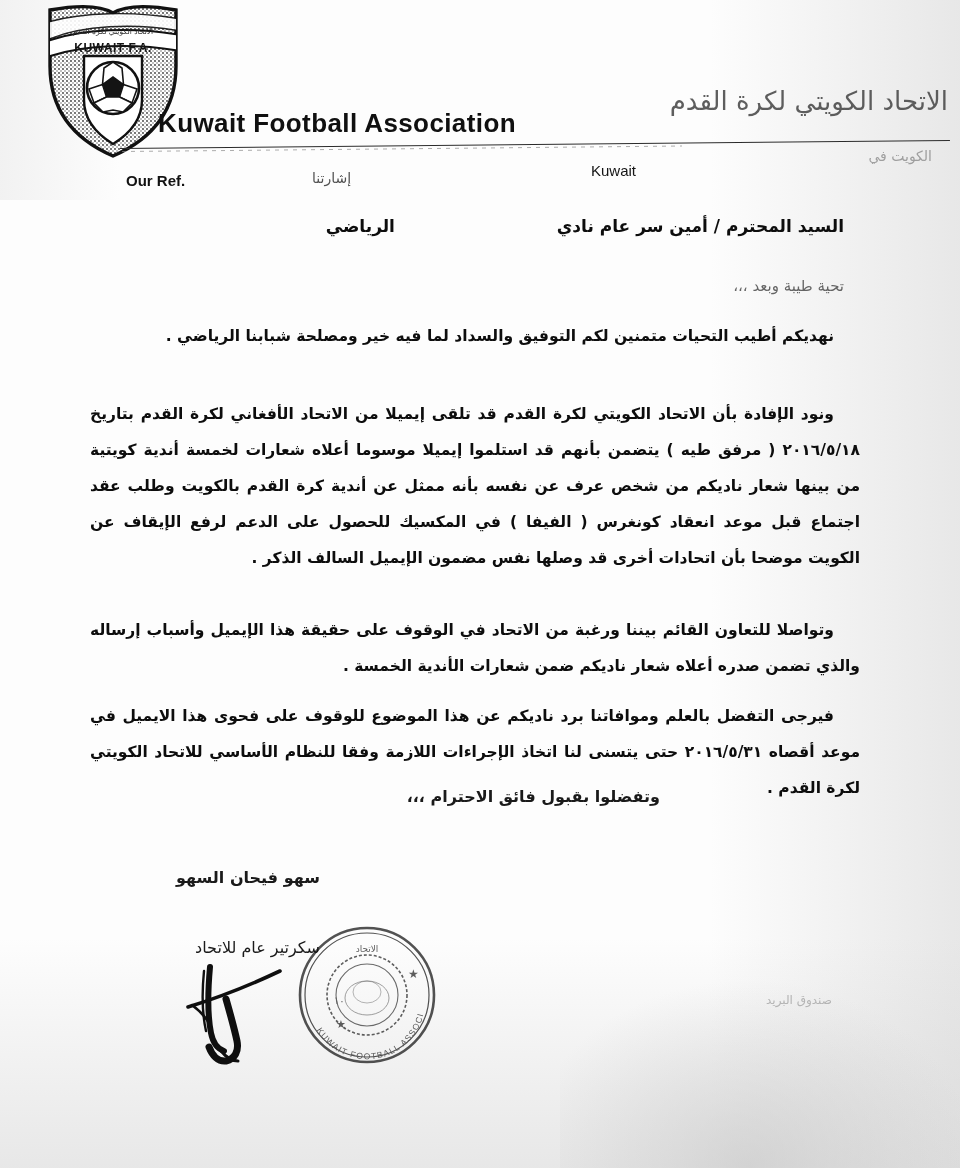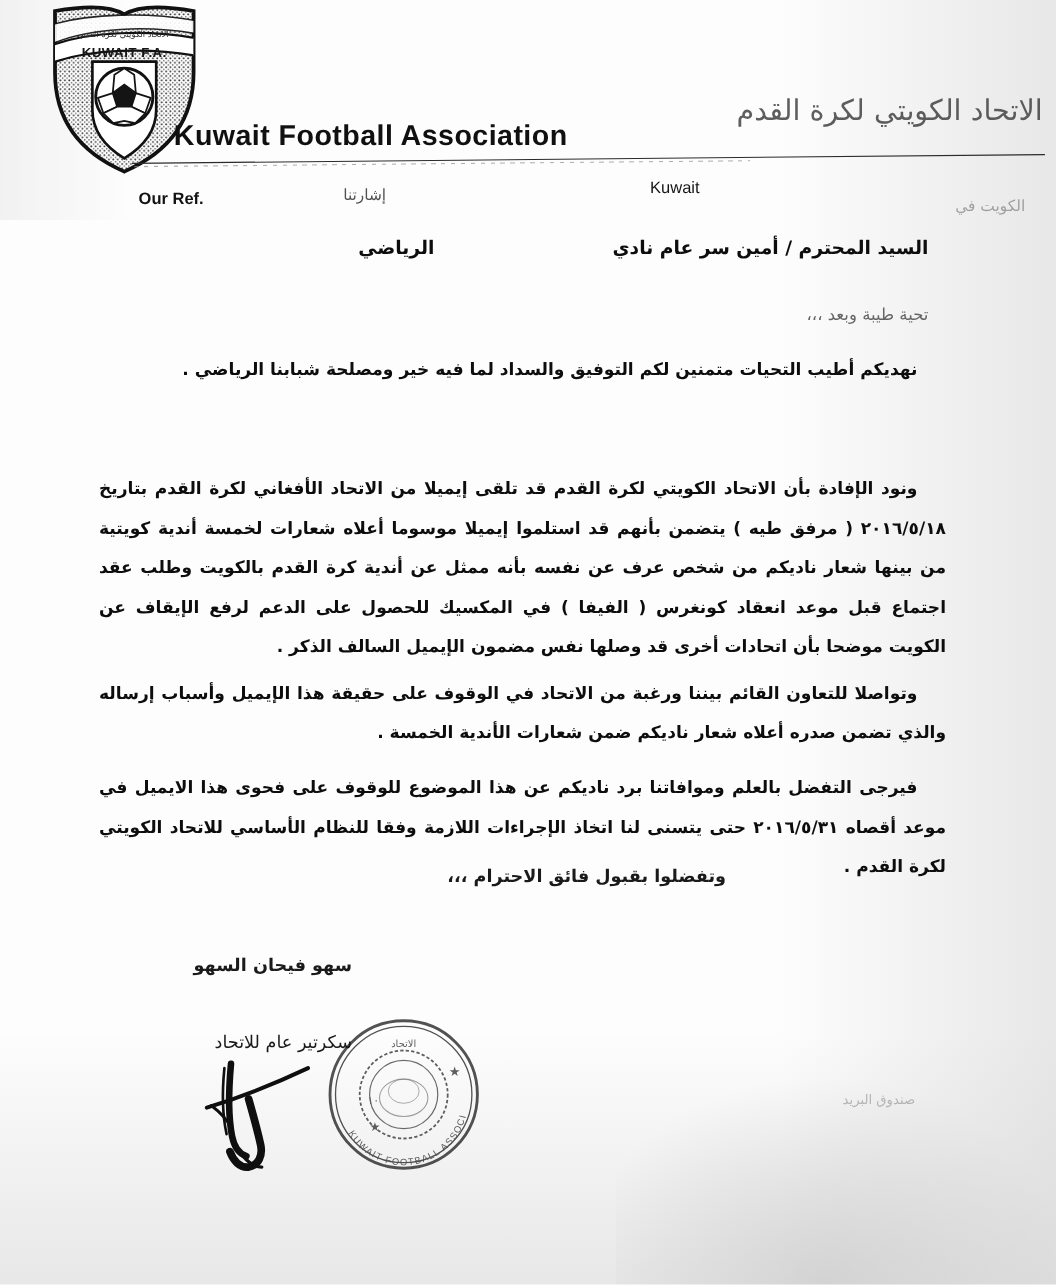--- a/index.html
+++ b/index.html
@@ -134,21 +134,20 @@
     color: #151515;
   }
   .city-ar {
     position: absolute;
     right: 28px;
     top: 148px;
     font-size: 14px;
     color: #6b6b6b;
     direction: rtl;
     opacity: 0.6;
-    margin-top: 32px;
   }
 
   
   .body-ar {
     direction: rtl;
     text-align: right;
     font-family: "DejaVu Sans", sans-serif;
     color: #0d0d0d;
   }
 
@@ -185,21 +184,21 @@
     font-size: 15.5px;
     font-weight: 700;
     line-height: 36px;
     letter-spacing: 0.2px;
     text-align: justify;
     text-align-last: right;
   }
   .para .indent { display: inline-block; width: 26px; }
 
   #para-1 { top: 318px; }
-  #para-2 { top: 426px; }
+  #para-2 { top: 396px; }
   #para-3 { top: 612px; }
   #para-4 { top: 698px; }
 
   .closing {
     position: absolute;
     right: 300px;
     top: 783px;
     font-size: 16px;
     font-weight: 700;
     line-height: 27px;

